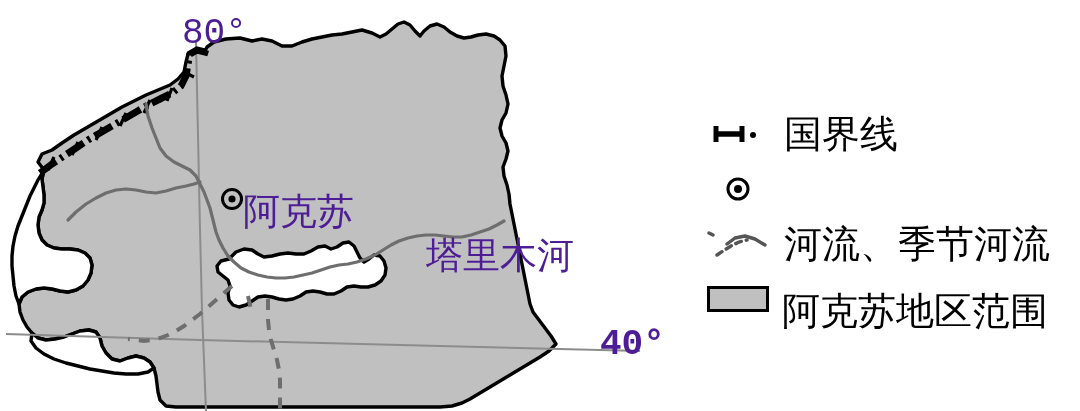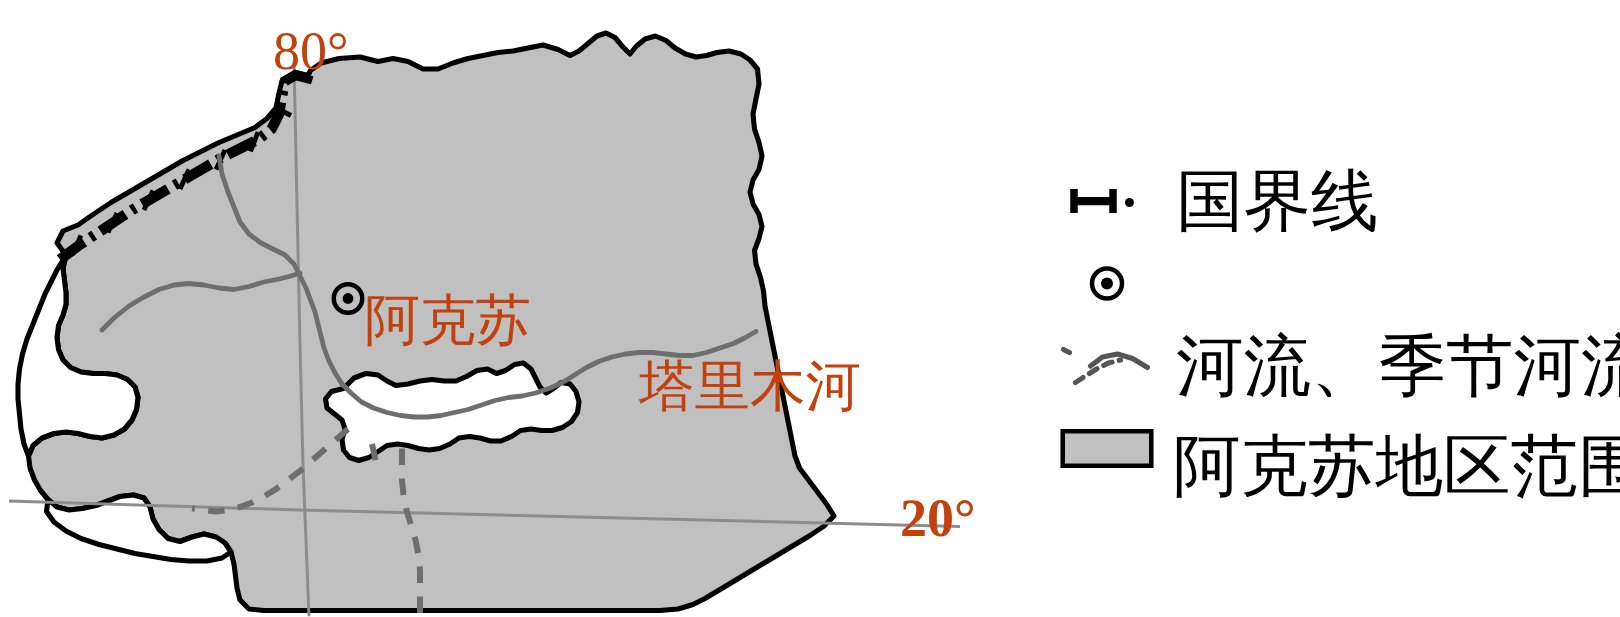--- a/index.html
+++ b/index.html
@@ -41,41 +41,41 @@
   .legend-sym {
     width: 80px;
     flex: 0 0 80px;
     display: flex;
     align-items: center;
     justify-content: center;
     height: 100%;
   }
   .legend-label {
     font-family: "Liberation Serif", "DejaVu Serif", serif;
-    font-size: 45px;
+    font-size: 38px;
     line-height: 34px;
     color: #000;
     letter-spacing: 0px;
     white-space: nowrap;
     padding-left: 6px;
     font-weight: 400;
   }
   .legend-row.r4 .legend-label { padding-left: 4px; margin-top: 24px; }
   .swatch {
     width: 62px;
     height: 26px;
     background: #c0c0c0;
     border: 3px solid #000;
     box-sizing: border-box;
   }
   
   .map-label {
     position: absolute;
-    font-family: Liberation Serif, serif;
-    color: #c2410c;
+    font-family: Liberation Mono, monospace;
+    color: #4c1d95;
     white-space: nowrap;
   }
   #label-aksu {
     left: 243px;
     top: 196px;
     font-size: 37px;
     line-height: 37px;
   }
   #label-tarim {
     left: 388px;
@@ -212,21 +212,21 @@
 
     <g>
       <circle cx="232" cy="199" r="9.5" fill="none" stroke="#000000" stroke-width="3"></circle>
       <circle cx="232" cy="199" r="3.6" fill="#000000"></circle>
     </g>
   </svg>
 
   <div class="map-label" id="label-aksu">阿克苏</div>
   <div class="map-label" id="label-tarim">塔里木河</div>
   <div class="map-label" id="label-lon">80°</div>
-  <div class="map-label" id="label-lat">20°</div>
+  <div class="map-label" id="label-lat">40°</div>
 
   <div class="legend">
 
     <div class="legend-row r1">
       <div class="legend-sym">
         <svg width="60" height="28" viewBox="0 0 60 28">
           <path d="M 8,14 L 34,14" stroke="#000" stroke-width="5.5" fill="none"></path>
           <path d="M 8,6 L 8,22" stroke="#000" stroke-width="5" fill="none"></path>
           <path d="M 34,6 L 34,22" stroke="#000" stroke-width="5" fill="none"></path>
           <circle cx="45" cy="15" r="3" fill="#000"></circle>

